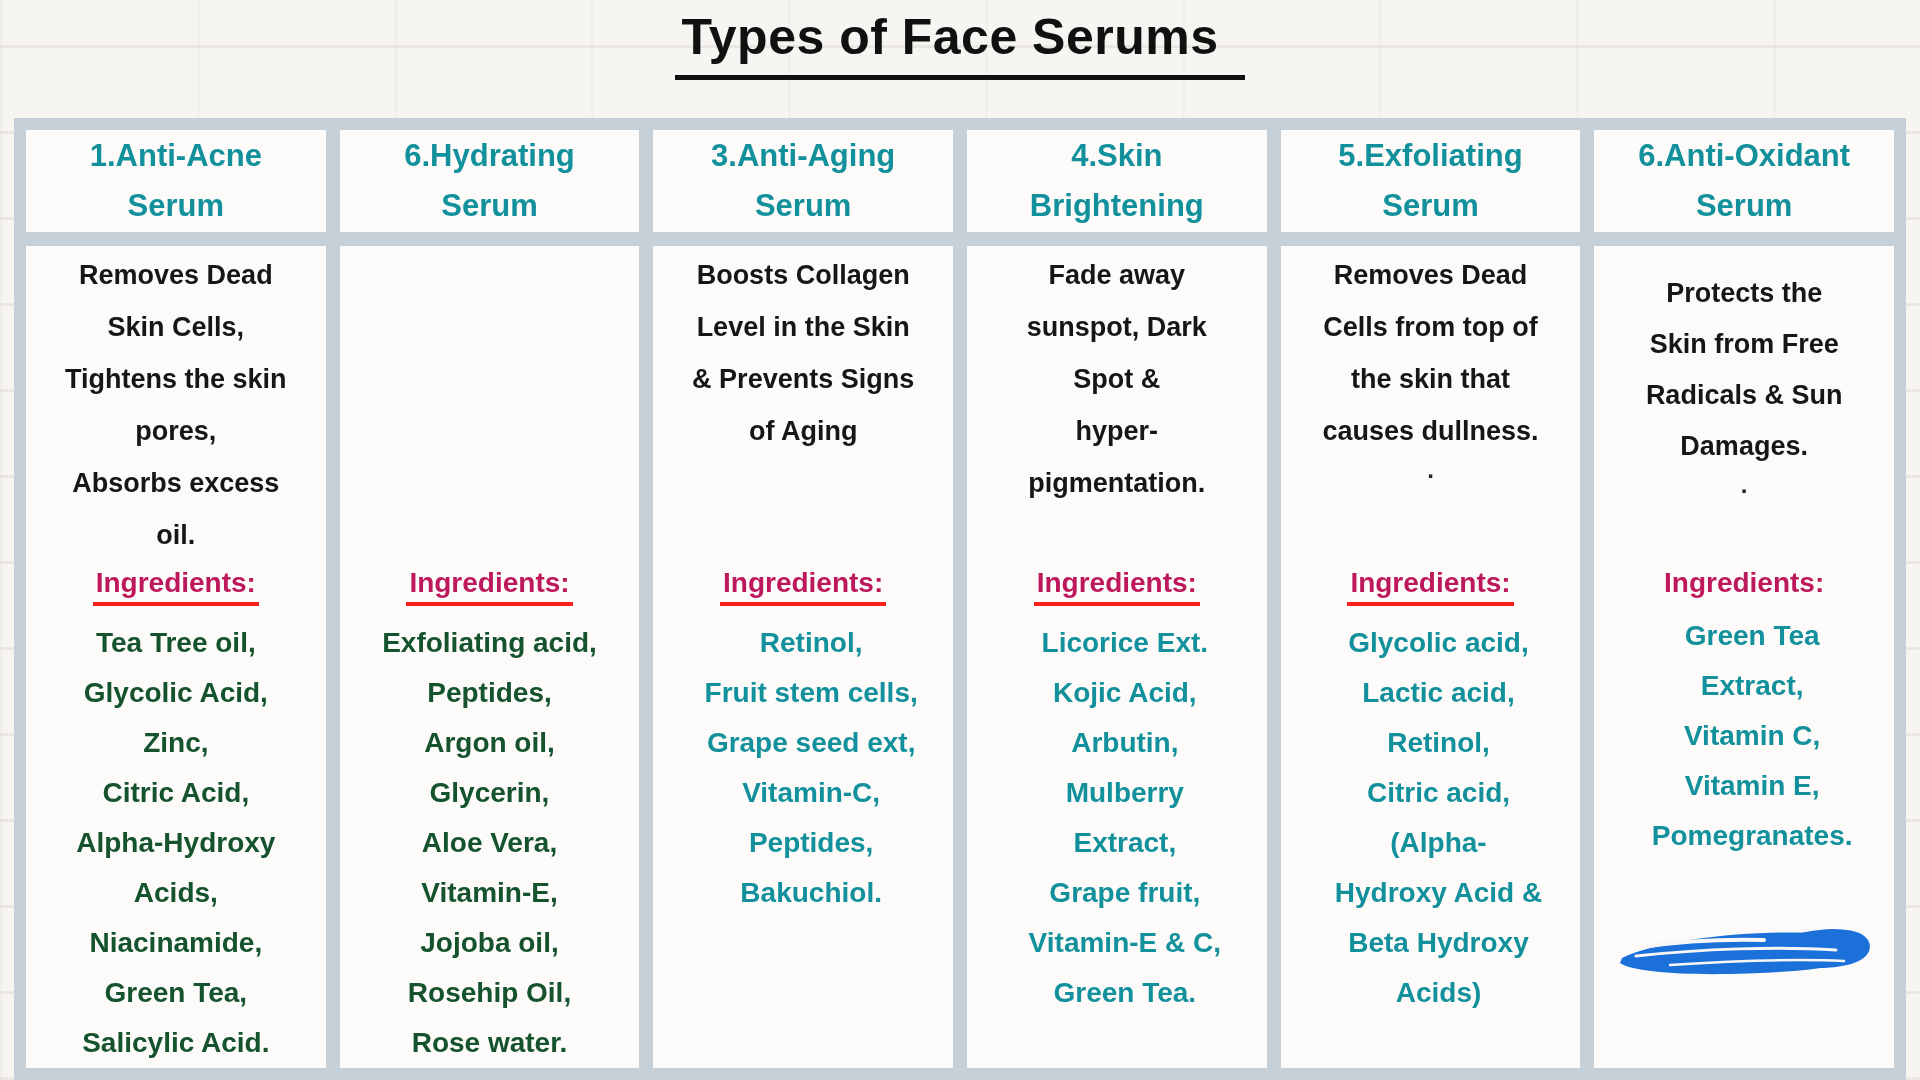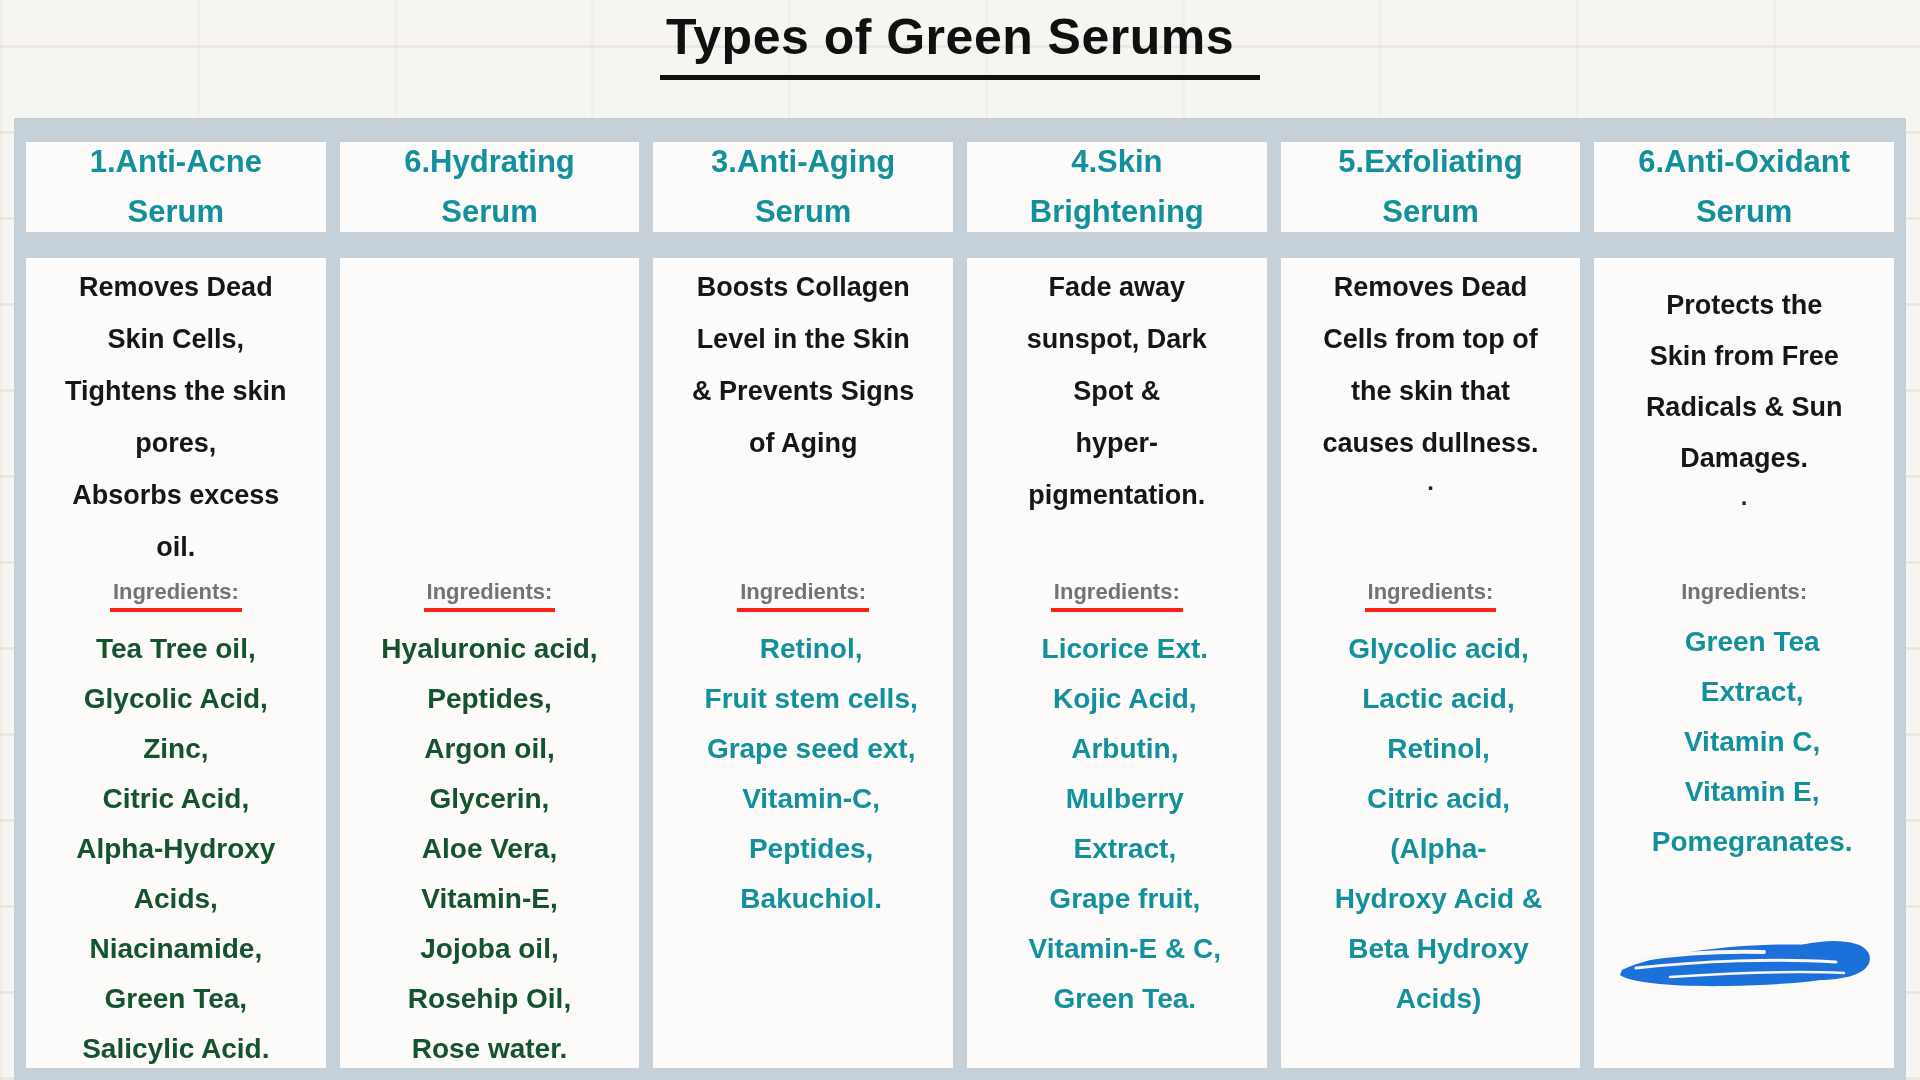--- a/index.html
+++ b/index.html
@@ -22,56 +22,56 @@
   .serum-table{
     position:absolute;left:14px;top:118px;width:1892px;height:962px;
     box-sizing:border-box;background:#c6d0d8;padding:12px;
   }
   .grid{
     display:grid;width:100%;height:100%;
     grid-template-columns:repeat(6,1fr);
     grid-template-rows:102px 1fr;
     gap:14px;
   }
-  .cell{background:#fcfbf9;margin-top:12px;}
+  .cell{background:#fcfbf9;}
 
   .head{
     display:flex;align-items:center;justify-content:center;text-align:center;
     color:#12909c;font-size:31px;font-weight:bold;line-height:50px;white-space:pre-line;
   }
 
   .body{position:relative;text-align:center;overflow:hidden;}
   .desc{
     margin-top:3px;font-size:27px;font-weight:bold;color:#161616;
     line-height:52px;white-space:pre-line;
   }
   
   .grid > .body:nth-child(12) .desc{margin-top:22px;line-height:51px;}
 
   .dot{font-size:24px;font-weight:bold;color:#222;line-height:26px;}
 
   .ing-block{position:absolute;top:321px;left:0;right:0;}
   .ing-label{
-    display:inline-block;font-size:22px;font-weight:bold;color:#737373;
+    display:inline-block;font-size:28px;font-weight:bold;color:#be185d;
     border-bottom:4px solid #f9221a;padding:0 3px 3px 3px;
   }
   .ing-label[data-underline="false"]{border-bottom:none;padding-bottom:0;}
   .ing-list{margin-top:12px;font-size:28px;font-weight:bold;line-height:50px;white-space:pre-line;}
   .ing-list[data-color="green"]{color:#14532d;}
   .ing-list[data-color="teal"]{color:#12909c;padding-left:16px;}
 
   .scribble{position:absolute;left:14px;top:672px;width:270px;height:62px;}
 </style>
 </head>
 <body>
 
 <div class="poster">
 
   <div class="title-wrap">
-    <span class="title-text">Types of Green Serums</span>
+    <span class="title-text">Types of Face Serums</span>
   </div>
 
   <div class="serum-table">
     <div class="grid">
 
       <header class="cell head">1.Anti-Acne
 Serum</header>
       <header class="cell head">6.Hydrating
 Serum</header>
       <header class="cell head">3.Anti-Aging
@@ -102,21 +102,21 @@
 Niacinamide,
 Green Tea,
 Salicylic Acid.</div>
         </div>
       </div>
 
       <div class="cell body">
         <div class="dot"></div>
         <div class="ing-block">
           <span class="ing-label" data-underline="true">Ingredients:</span>
-          <div class="ing-list" data-color="green">Hyaluronic acid,
+          <div class="ing-list" data-color="green">Exfoliating acid,
 Peptides,
 Argon oil,
 Glycerin,
 Aloe Vera,
 Vitamin-E,
 Jojoba oil,
 Rosehip Oil,
 Rose water.</div>
         </div>
       </div>

